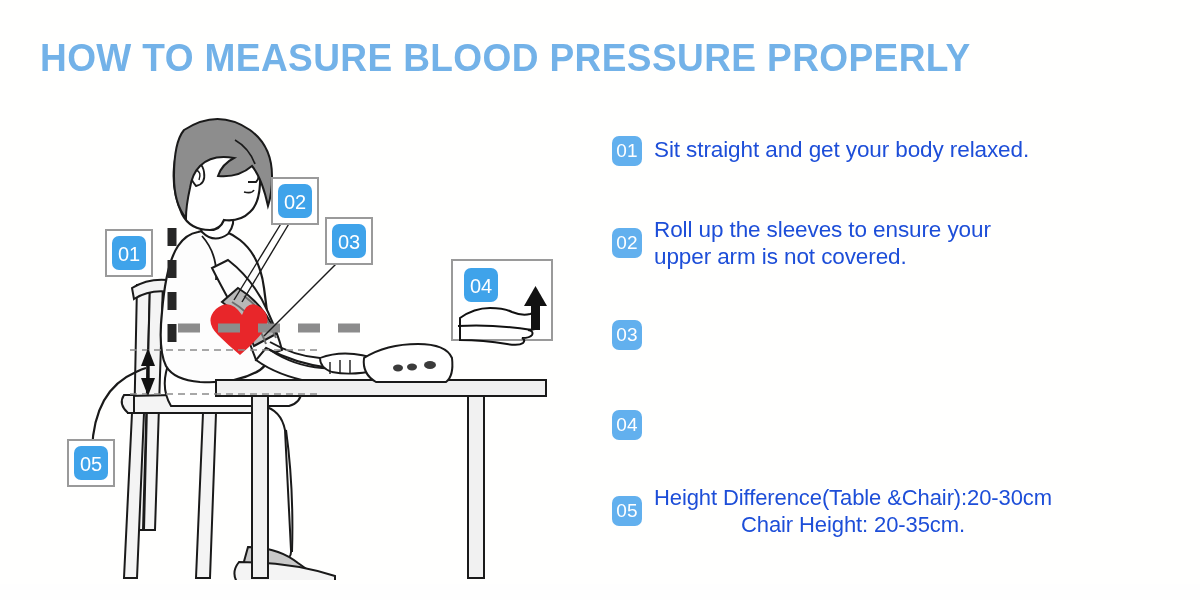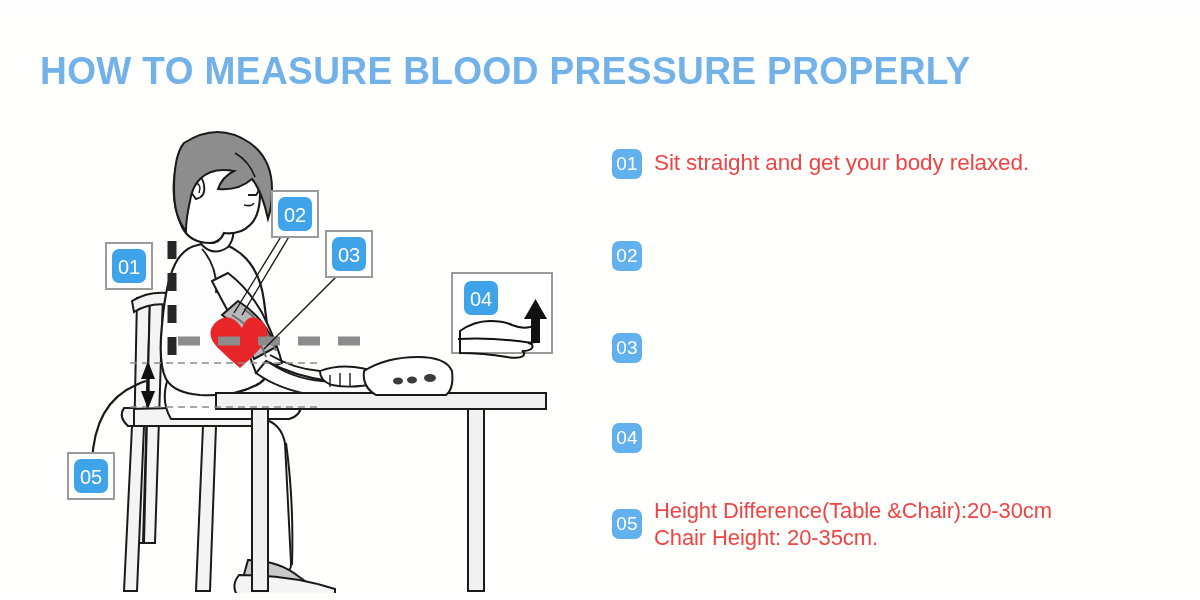--- a/index.html
+++ b/index.html
@@ -12,21 +12,20 @@
     background: #fefefe;
     font-family: "Liberation Sans", sans-serif;
     overflow: hidden;
     position: relative;
   }
   #page {
     position: relative;
     width: 1200px;
     height: 584px;
     background: #fffffe;
-    margin-top: 13px;
   }
 
   
   #title {
     position: absolute;
     left: 40px;
     top: 36px;
     font-family: "Liberation Sans", sans-serif;
     font-size: 39px;
     font-weight: bold;
@@ -72,32 +71,32 @@
     line-height: 30px;
     text-align: center;
     letter-spacing: 0.3px;
     font-family: "Liberation Sans", sans-serif;
     box-sizing: border-box;
   }
   .step-text {
     margin-left: 12px;
     font-size: 22.5px;
     line-height: 27px;
-    color: #ef4444;
+    color: #1d4ed8;
     font-family: "Liberation Sans", sans-serif;
     white-space: pre-line;
     letter-spacing: -0.1px;
   }
   .step-1 { top: 0px; }
   .step-2 { top: 80px; }
   .step-3 { top: 172px; }
   .step-4 { top: 262px; }
   .step-5 { top: 348px; }
   .step-2 .badge, .step-3 .badge, .step-4 .badge, .step-5 .badge { margin-top: 12px; }
-  .step-5 .step-text { font-size: 22px; }
+  .step-5 .step-text { font-size: 22px; text-align: center; }
 </style>
 </head>
 <body>
 
 <div id="page">
 
   <div id="title">HOW TO MEASURE BLOOD PRESSURE PROPERLY</div>
 
   <div id="illustration">
     <svg width="560" height="470" viewBox="0 0 560 470" xmlns="http://www.w3.org/2000/svg">
@@ -265,20 +264,22 @@
 
   <div id="steps">
 
     <div class="step step-1">
       <div class="badge">01</div>
       <div class="step-text">Sit straight and get your body relaxed.</div>
     </div>
 
     <div class="step step-2">
       <div class="badge">02</div>
+      <div class="step-text">Roll up the sleeves to ensure your
+upper arm is not covered.</div>
     </div>
 
     <div class="step step-3">
       <div class="badge">03</div>
     </div>
 
     <div class="step step-4">
       <div class="badge">04</div>
     </div>
 

